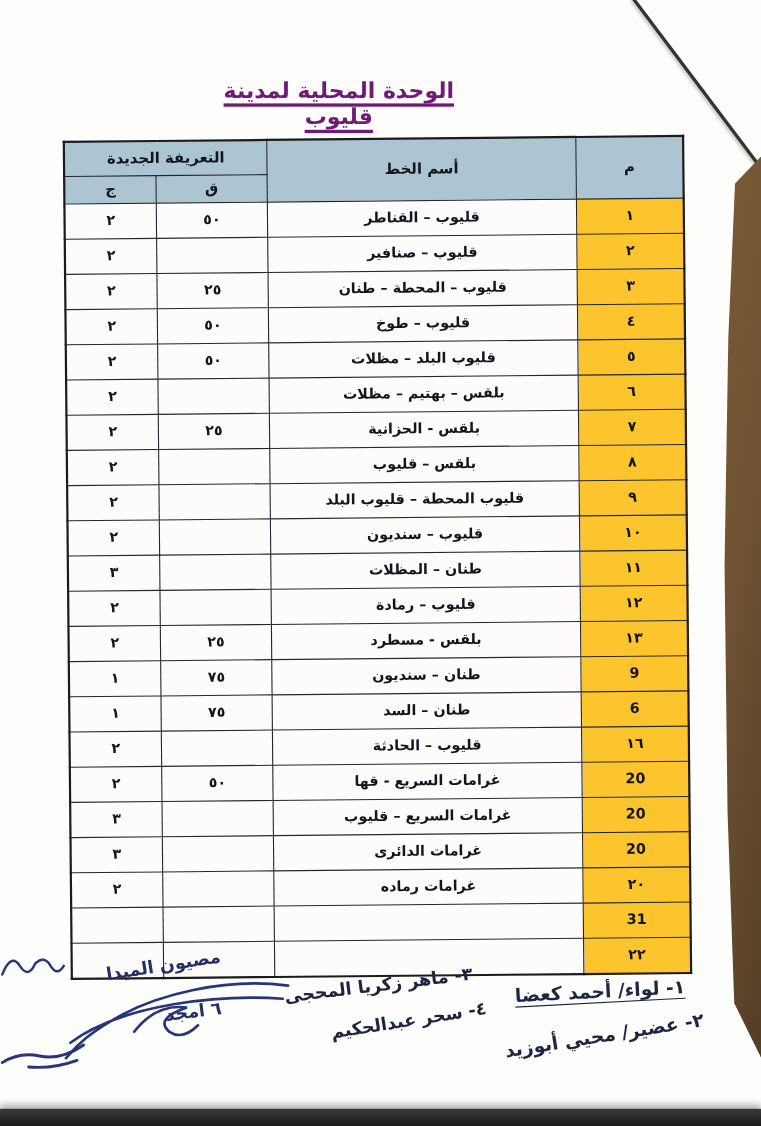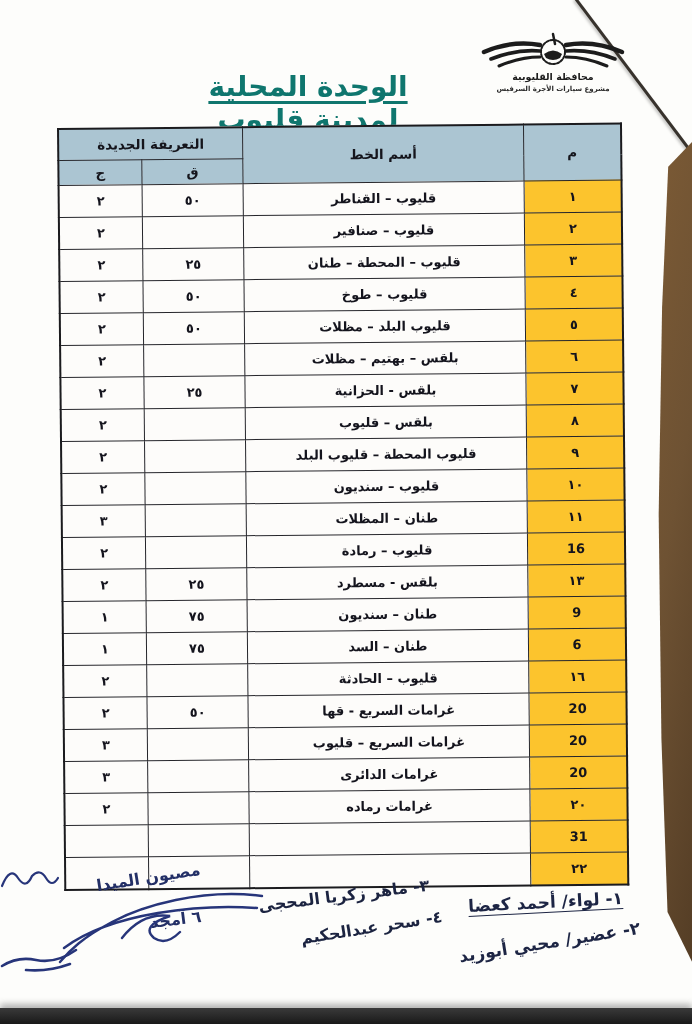--- a/index.html
+++ b/index.html
@@ -19,21 +19,21 @@
     clip-path:polygon(100% 0,30% 3%,12% 20%,2% 45%,10% 72%,28% 93%,100% 99%);
   }
   .bottom-band{
     position:absolute;left:0;bottom:0;width:100%;height:16px;
     background:linear-gradient(180deg,#3a3a3a,#191919);
     box-shadow:0 -4px 6px rgba(70,70,70,.4);
   }
   
   .title{
     position:absolute;top:70px;left:178px;width:260px;text-align:center;
-    direction:rtl;font-size:28px;font-weight:bold;color:#0f766e;
+    direction:rtl;font-size:20px;font-weight:bold;color:#701a75;
     text-decoration:underline;text-decoration-thickness:2.5px;text-underline-offset:5px;
     letter-spacing:.5px;
   }
   .logo{position:absolute;left:478px;top:28px;}
   
   table.routes{
     position:absolute;top:128px;left:57px;border-collapse:collapse;
     direction:rtl;background:#fff;border:2.5px solid #1b1b1e;
     transform:rotate(-0.55deg);transform-origin:0 0;
   }
@@ -70,37 +70,20 @@
 </style>
 </head>
 <body>
 
 <div class="page">
 
   <div class="fold-line"></div>
   <div class="desk-wedge"></div>
   <div class="bottom-band"></div>
 
-  <div class="logo">
-    <svg width="150" height="70" viewBox="0 0 150 70">
-      <g stroke="#1c1c1c" fill="none" stroke-linecap="round">
-        <path d="M75 6 l2 10" stroke-width="2.5"></path>
-        <circle cx="75" cy="24" r="12" stroke-width="2" stroke-dasharray="2.5 1.6"></circle>
-        <path d="M66 26 q9 -7 18 0 l-2 4 q-7 4 -14 0 z" fill="#1c1c1c" stroke="none"></path>
-        <path d="M6 24 Q34 12 62 17" stroke-width="4.5"></path>
-        <path d="M13 31 Q38 21 62 23" stroke-width="3.6"></path>
-        <path d="M21 38 Q42 29 62 29" stroke-width="3"></path>
-        <path d="M144 24 Q116 12 88 17" stroke-width="4.5"></path>
-        <path d="M137 31 Q112 21 88 23" stroke-width="3.6"></path>
-        <path d="M129 38 Q108 29 88 29" stroke-width="3"></path>
-      </g>
-      <text x="75" y="52" text-anchor="middle" font-size="9.5" font-weight="bold" fill="#1c1c1c" direction="rtl">محافظة القليوبية</text>
-      <text x="75" y="63" text-anchor="middle" font-size="7" font-weight="bold" fill="#2a2a2a" direction="rtl">مشروع سيارات الأجرة السرفيس</text>
-    </svg>
-  </div>
 
   <div class="title">الوحدة المحلية لمدينة قليوب</div>
 
   <table class="routes">
     <colgroup>
       <col class="w-idx">
         <col class="w-route">
         <col class="w-q">
         <col class="w-g">
     </colgroup>
@@ -176,21 +159,21 @@
           <td class="c-q"></td>
           <td class="c-g">٢</td>
         </tr>
         <tr>
           <td class="c-idx">١١</td>
           <td class="c-route">طنان – المظلات</td>
           <td class="c-q"></td>
           <td class="c-g">٣</td>
         </tr>
         <tr>
-          <td class="c-idx">16</td>
+          <td class="c-idx">١٢</td>
           <td class="c-route">قليوب – رمادة</td>
           <td class="c-q"></td>
           <td class="c-g">٢</td>
         </tr>
         <tr>
           <td class="c-idx">١٣</td>
           <td class="c-route">بلقس - مسطرد</td>
           <td class="c-q">٢٥</td>
           <td class="c-g">٢</td>
         </tr>

